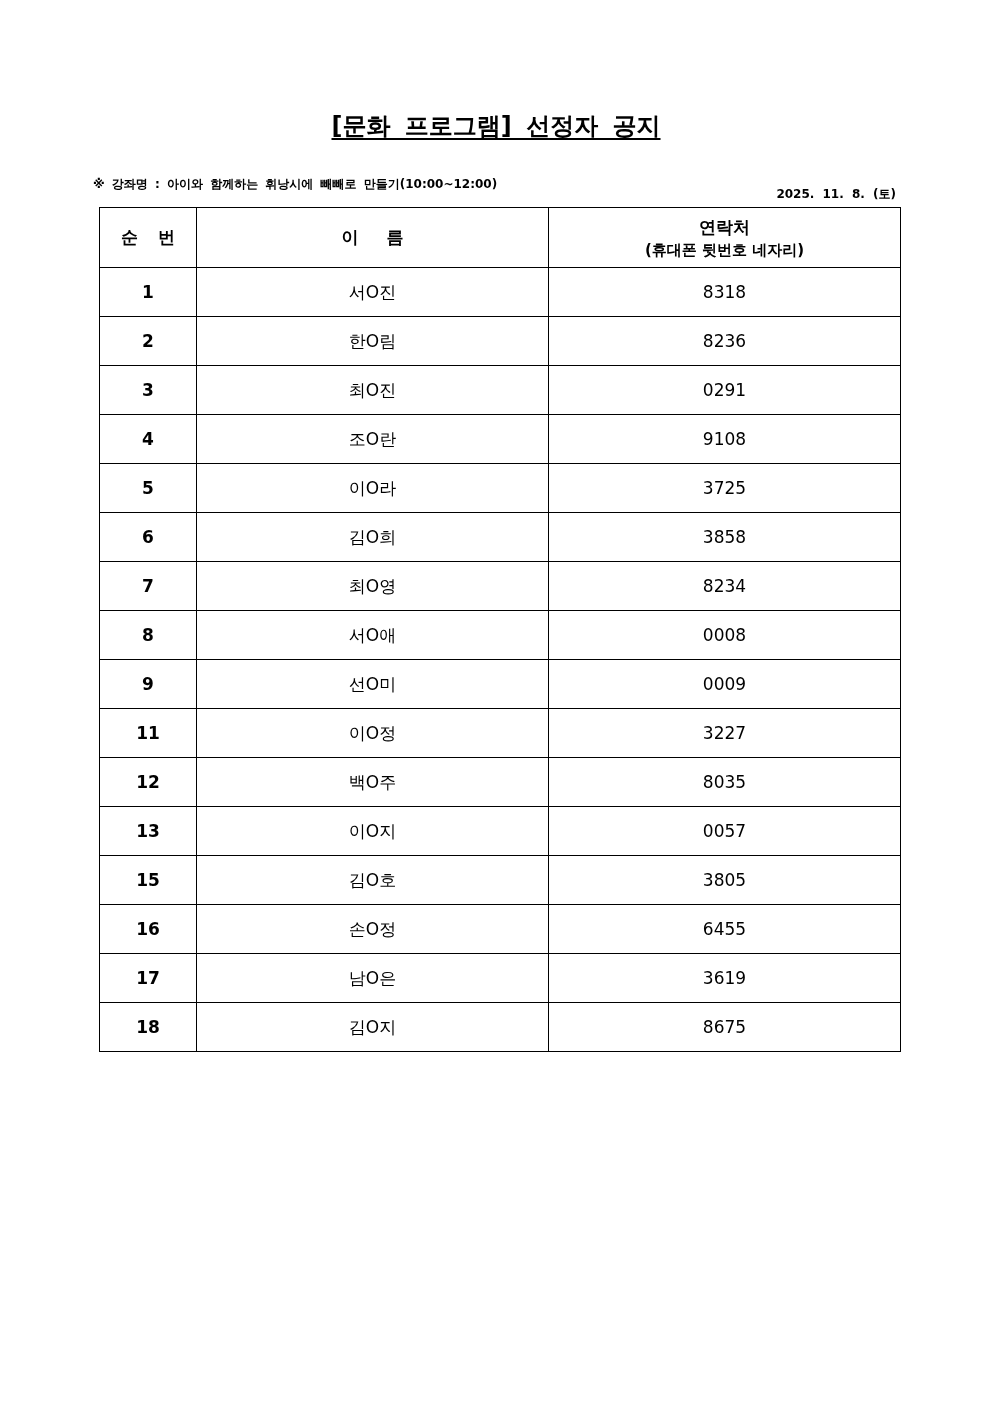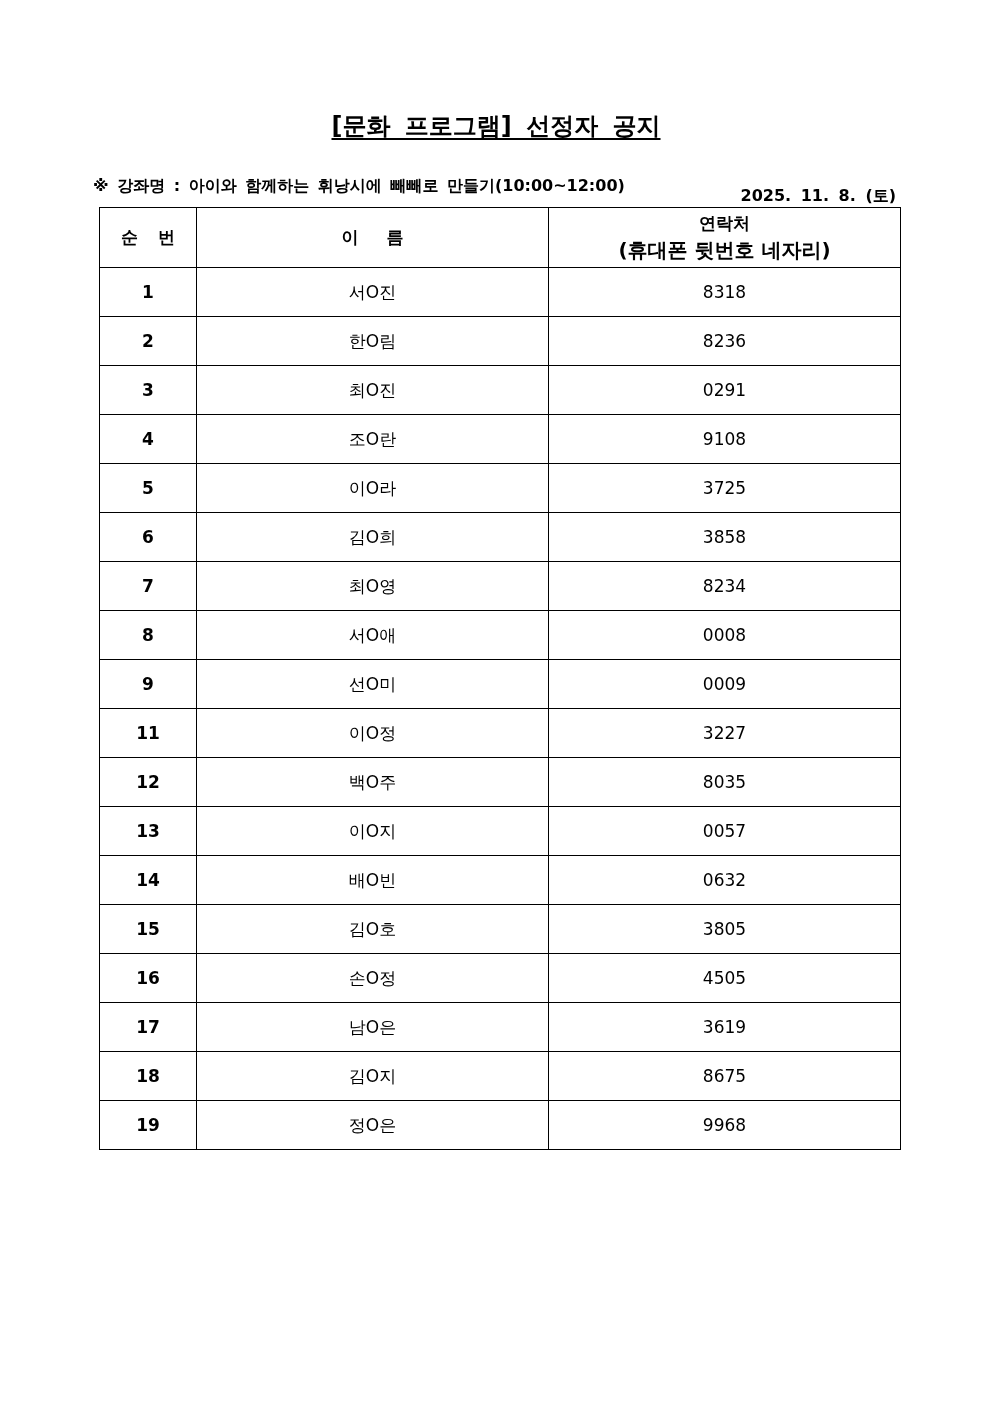--- a/index.html
+++ b/index.html
@@ -30,21 +30,21 @@
       text-decoration-thickness: 2px;
       text-underline-offset: 4px;
       word-spacing: 6px;
     }
     .subline {
       position: absolute;
       left: 93px;
       top: 176px;
       width: 806px;
       height: 24px;
-      font-size: 16px;
+      font-size: 12px;
       font-weight: bold;
       text-decoration: underline;
     }
     .course {
       position: absolute;
       left: 0;
       top: 0;
       white-space: nowrap;
       word-spacing: 3px;
     }
@@ -72,21 +72,21 @@
       vertical-align: middle;
       padding: 0;
     }
     table.roster th {
       height: 59px;
       font-weight: bold;
       font-size: 17px;
     }
     th .sub {
       display: block;
-      font-size: 20px;
+      font-size: 15px;
       font-weight: bold;
       margin-top: 2px;
     }
     th .main {
       display: block;
     }
     .col-no { width: 97px; }
     .col-name { width: 352px; }
     .col-phone { width: 352px; }
     table.roster td {
@@ -189,43 +189,33 @@
         <td class="no">12</td>
         <td class="name">백O주</td>
         <td class="phone">8035</td>
       </tr>
     <tr>
         <td class="no">13</td>
         <td class="name">이O지</td>
         <td class="phone">0057</td>
       </tr>
     <tr>
-        <td class="no">14</td>
-        <td class="name">배O빈</td>
-        <td class="phone">0632</td>
-      </tr>
-    <tr>
         <td class="no">15</td>
         <td class="name">김O호</td>
         <td class="phone">3805</td>
       </tr>
     <tr>
         <td class="no">16</td>
         <td class="name">손O정</td>
-        <td class="phone">4505</td>
+        <td class="phone">6455</td>
       </tr>
     <tr>
         <td class="no">17</td>
         <td class="name">남O은</td>
         <td class="phone">3619</td>
       </tr>
     <tr>
         <td class="no">18</td>
         <td class="name">김O지</td>
         <td class="phone">8675</td>
       </tr>
-    <tr>
-        <td class="no">19</td>
-        <td class="name">정O은</td>
-        <td class="phone">9968</td>
-      </tr>
   </tbody>
 </table>
 
 </body></html>

